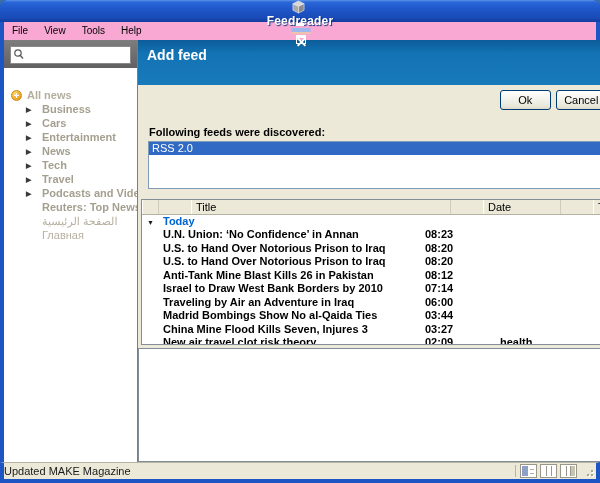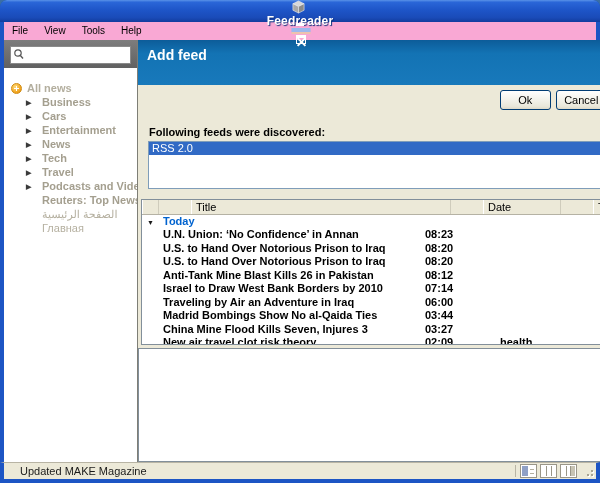--- a/index.html
+++ b/index.html
@@ -57,21 +57,21 @@
 
   
   .sidebar { width:134px; flex:0 0 134px; display:flex; flex-direction:column; border-right:1px solid #7e7e76; }
   .search-strip { height:28px; background:linear-gradient(180deg,#7d7d7d,#616161); padding:5px 6px; }
   .search-wrap { position:relative; height:18px; }
   .search-wrap input {
     width:100%; height:18px; border:1px solid #8a8a8a; background:#fff;
     font:11px "Liberation Sans",sans-serif; padding:1px 2px 1px 17px; outline:none;
   }
   .search-ico { position:absolute; left:3px; top:3px; width:12px; height:12px; }
-  .tree { flex:1; background:#fff; padding-top:14px; overflow:hidden; }
+  .tree { flex:1; background:#fff; padding-top:21px; overflow:hidden; }
   .titem { height:13px; line-height:13px; display:flex; align-items:center; margin-bottom:1px; font-size:11px; font-weight:bold; color:#a49f8f; cursor:default; white-space:nowrap; }
   .titem.root { padding-left:7px; color:#b3ae9e; }
   .titem.child { padding-left:22px; }
   .titem.noarrow { padding-left:38px; }
   .titem.selected { background:#edebe0; color:#716d5e; }
   .titem.light { font-weight:normal; color:#b5b0a0; }
   .arrow { width:16px; font-size:7px; color:#3a3a3a; flex:0 0 16px; }
   .allnews-ico {
     width:11px; height:11px; margin-right:5px; flex:0 0 11px; position:relative;
     border-radius:50%; background:radial-gradient(circle at 35% 30%,#ffd978,#f0a21c 70%,#d8880e);
@@ -139,21 +139,21 @@
   .vsb.disabled .tri-up { border-bottom-color:#b4b0a4; }
   .vsb.disabled .tri-down { border-top-color:#b4b0a4; }
 
   
   .bottom-pane { margin:3px 0 0 0; height:117px; background:#fff; border:1px solid #828f9a; position:relative; }
 
   
   .statusbar {
     height:17px; background:#ece9d8; border-top:1px solid #b8b4a4;
     border-left:4px solid #1d55c4; border-right:4px solid #1d55c4;
-    display:flex; align-items:center; font-size:11px; color:#1a1a1a; padding:0 2px 0 16px;
+    display:flex; align-items:center; font-size:11px; color:#1a1a1a; padding:0 2px 0 0;
   }
   .status-text { flex:1; }
   .status-divider { width:1px; height:12px; background:#b8b4a4; margin-right:4px; }
   .layout-ico { width:17px; height:14px; border:1px solid #9a9688; background:#fff; margin-right:3px; position:relative; cursor:pointer; }
   .layout-ico .fill-left  { position:absolute; left:1px; top:1px; bottom:1px; width:6px; background:#8fa0c6; }
   .layout-ico .fill-right { position:absolute; right:1px; top:1px; bottom:1px; width:5px; background:#c8c4b4; border-left:1px solid #9a9688; }
   .layout-ico .bar1 { position:absolute; left:5px; top:1px; bottom:1px; width:1px; background:#9a9688; }
   .layout-ico .bar2 { position:absolute; left:10px; top:1px; bottom:1px; width:1px; background:#9a9688; }
   .layout-ico .line1 { position:absolute; left:9px; top:4px; right:2px; height:1px; background:#b4b0a0; }
   .layout-ico .line2 { position:absolute; left:9px; top:8px; right:2px; height:1px; background:#b4b0a0; }

